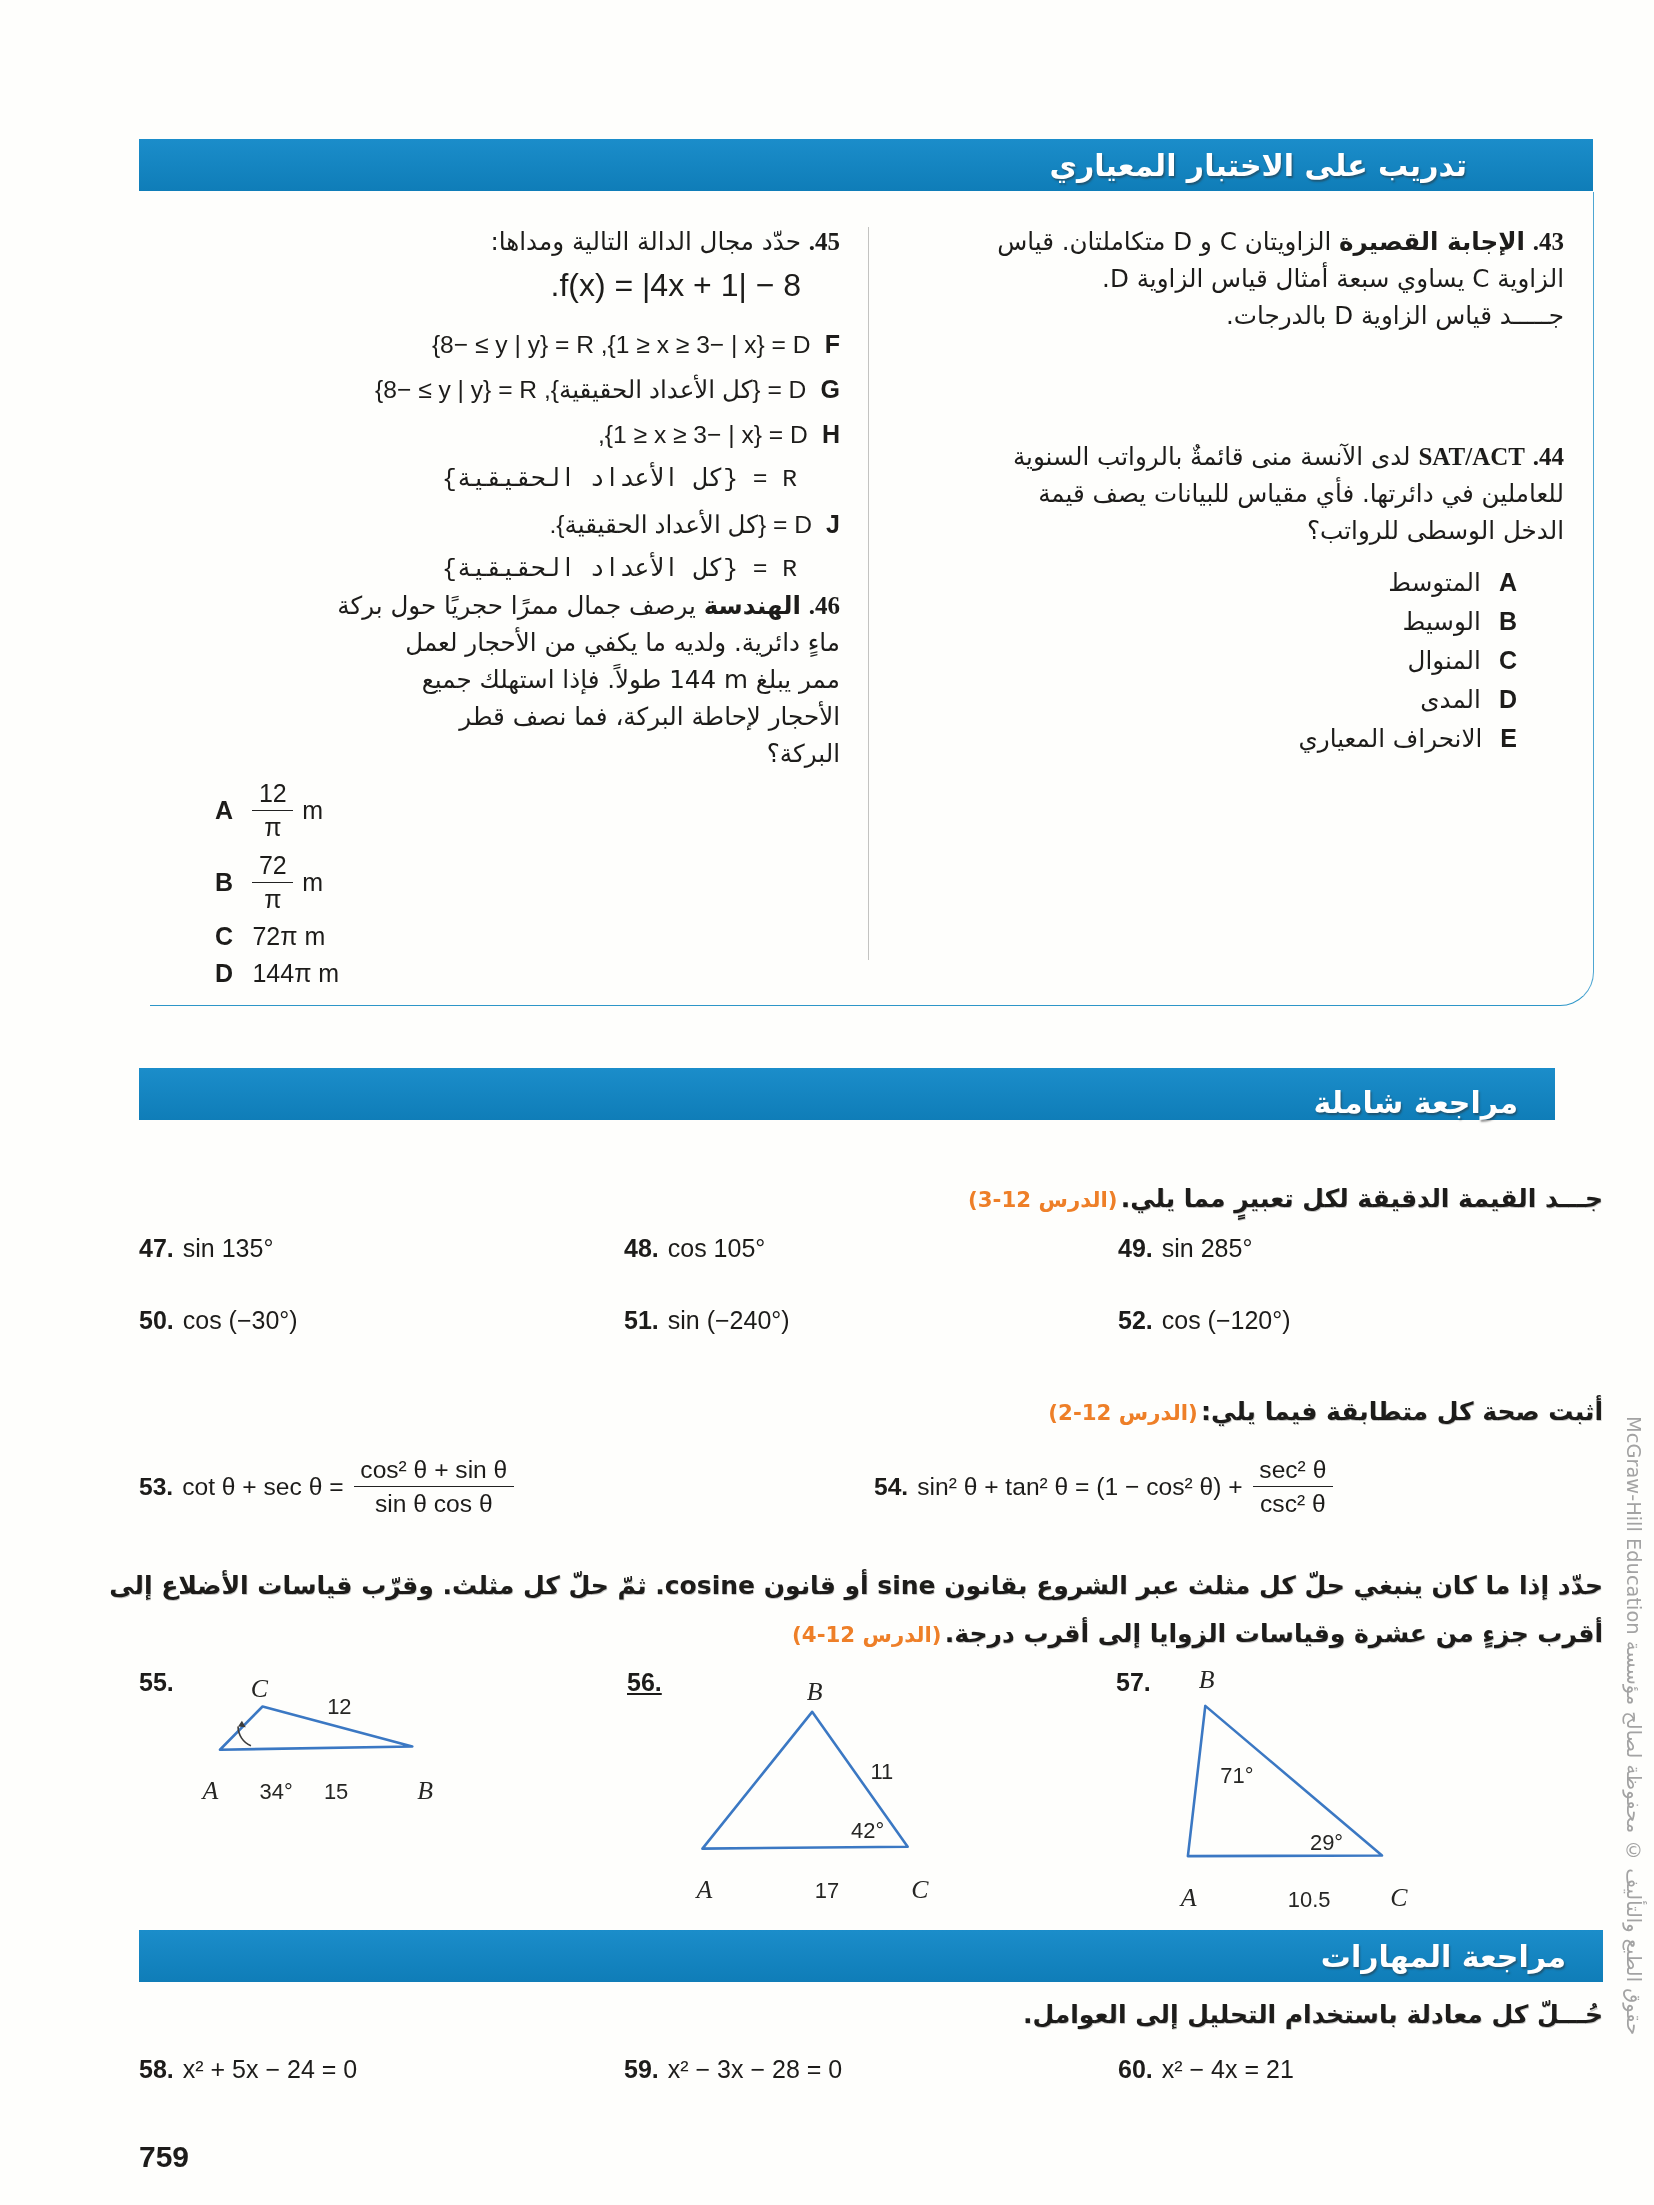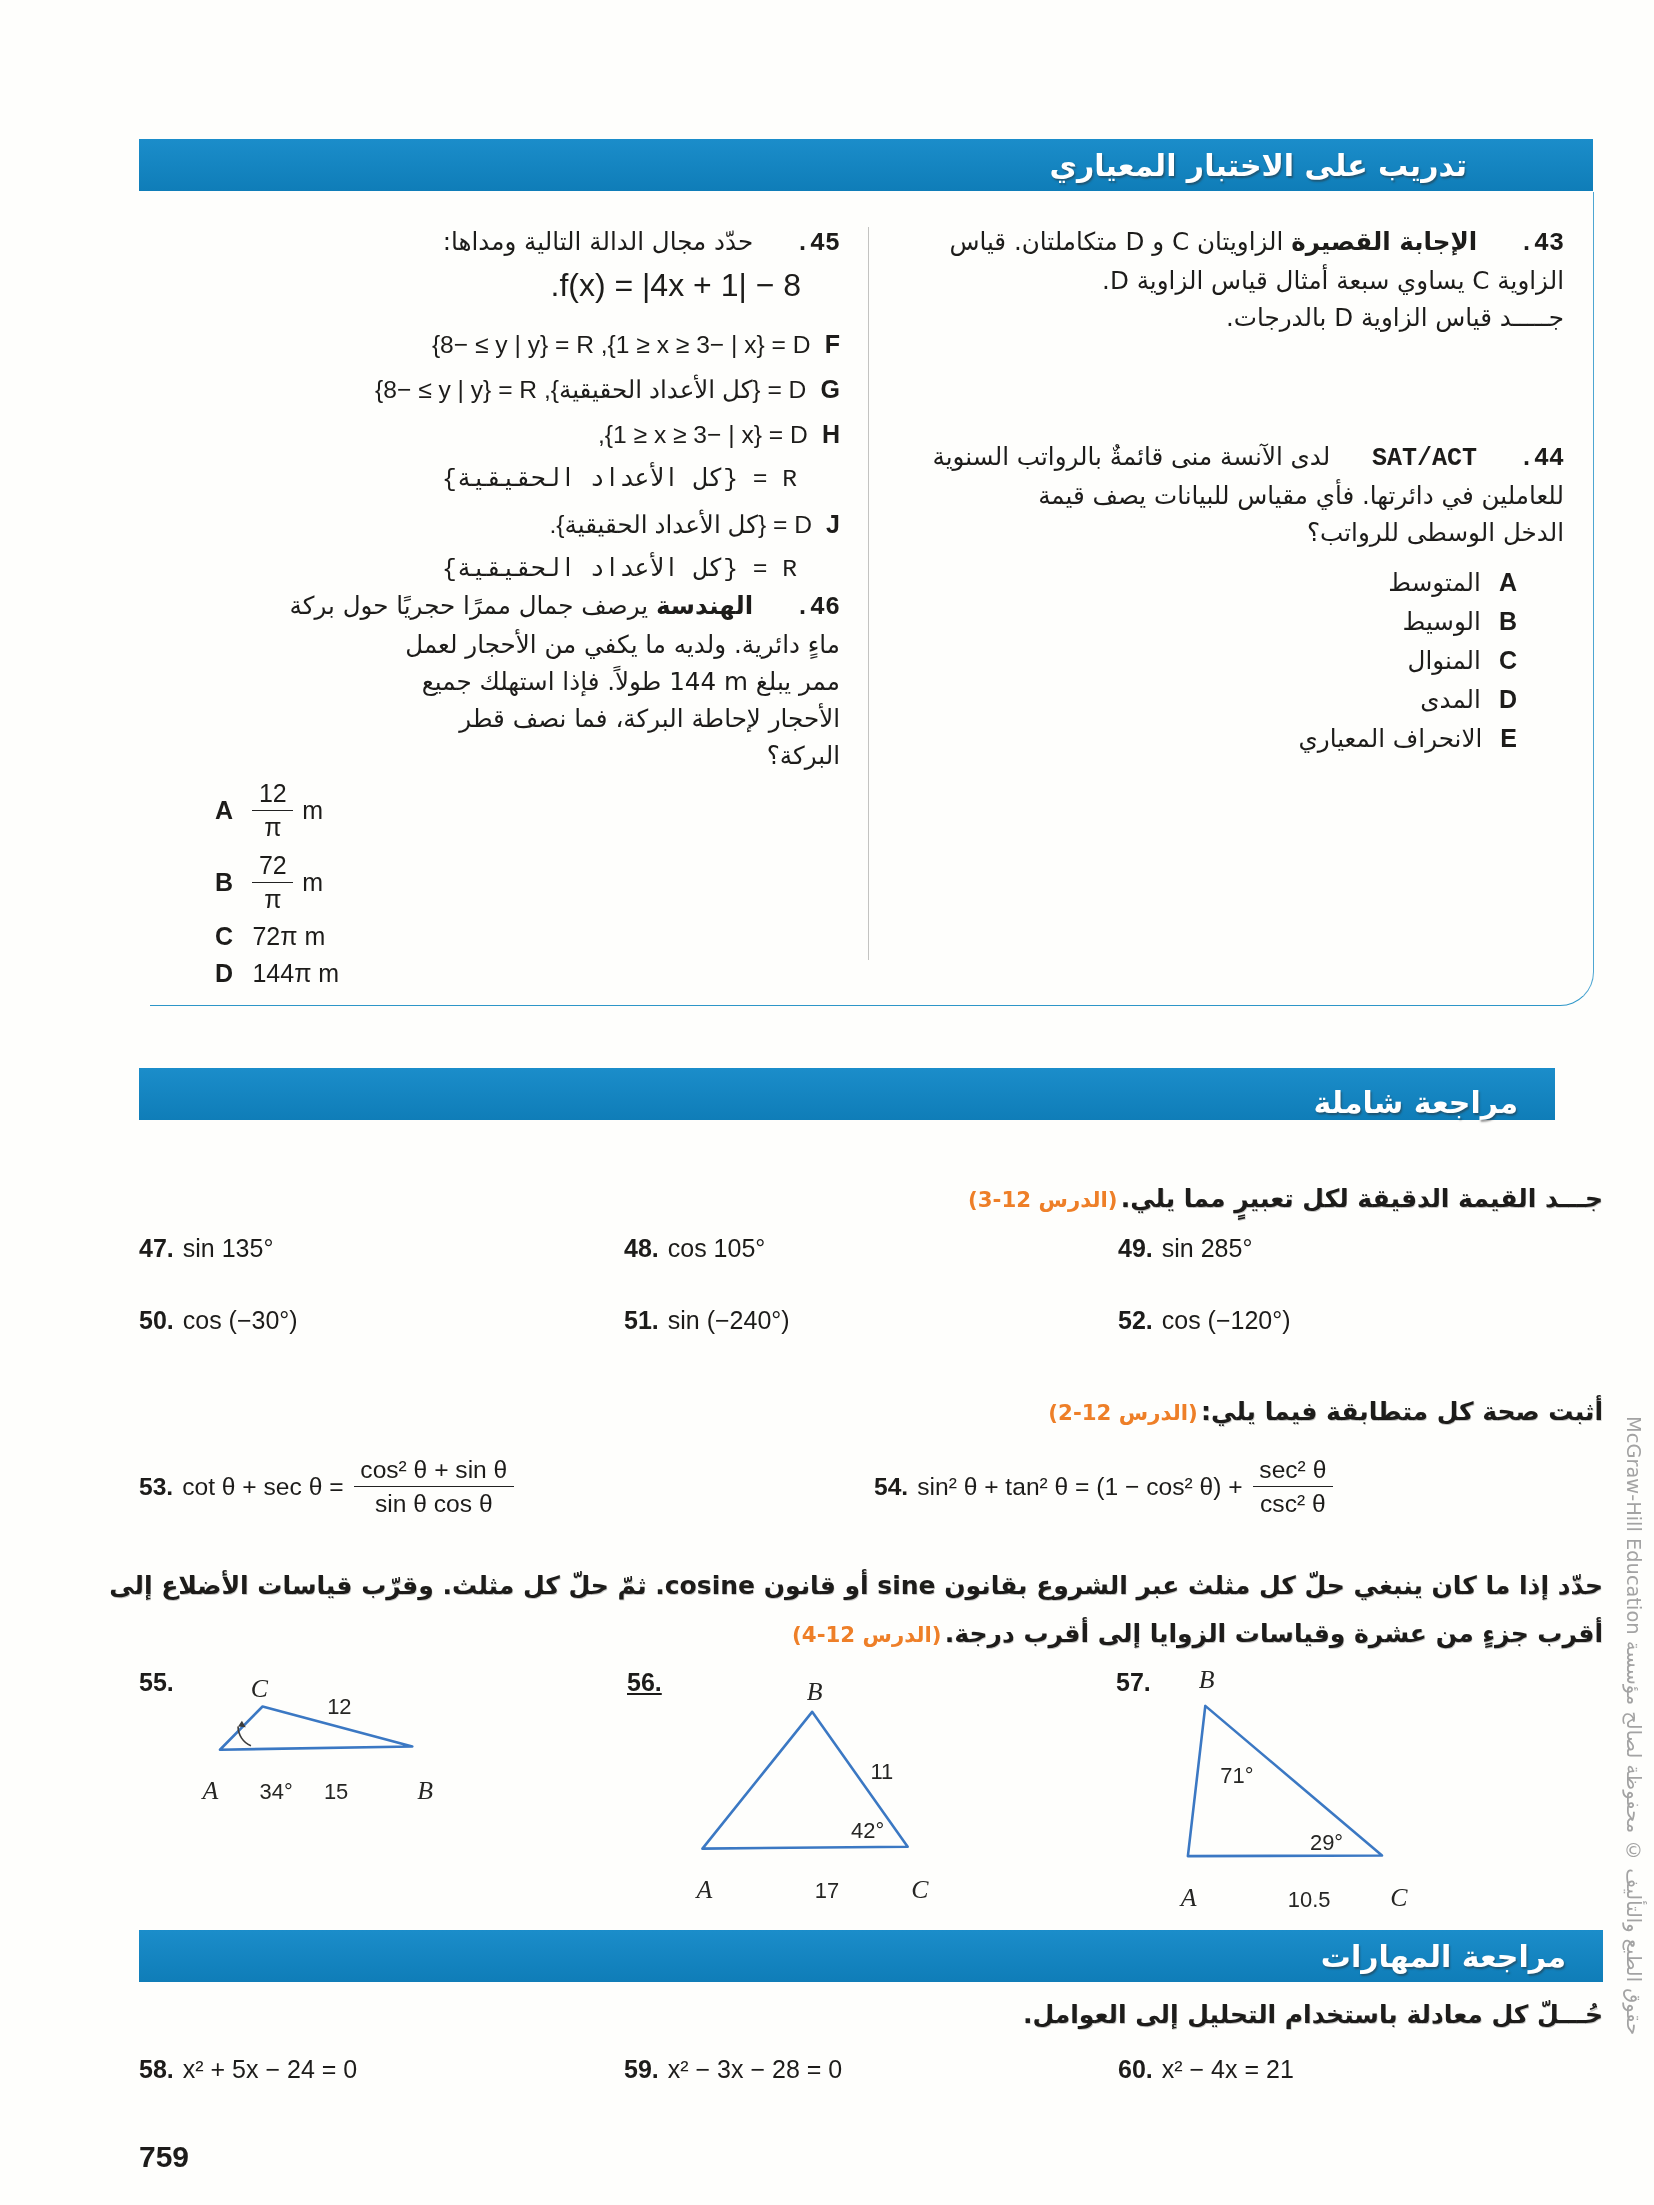--- a/index.html
+++ b/index.html
@@ -4,21 +4,21 @@
 <style>
   html,body{margin:0;padding:0;background:#ffffff;}
   .page{position:relative;width:1654px;height:2205px;background:#fefefc;overflow:hidden;
         font-family:"DejaVu Sans",sans-serif;color:#1d1c1a;}
   .abs{position:absolute;}
   .nowrap{white-space:nowrap;}
   .ar{direction:rtl;text-align:right;}
   .math{font-family:"Liberation Sans",sans-serif;}
   .ptext{font-size:24.6px;line-height:37px;}
   .line{white-space:nowrap;}
-  .pnum{font-family:Liberation Mono, monospace;font-weight:bold;font-size:25px;margin-left:34px;}
+  .pnum{font-family:Liberation Serif, serif;font-weight:bold;font-size:25px;}
   .kw{font-weight:bold;}
   
   .banner{position:absolute;left:139px;height:52px;background:linear-gradient(#1b8dca,#0f7db8);
           display:flex;align-items:center;justify-content:flex-end;}
   .banner-title{color:#ffffff;font-weight:bold;font-size:30px;
                 text-shadow:1.3px 1.9px 1.9px rgba(45,45,45,.5);}
   
   .box-frame{position:absolute;left:150px;top:192px;width:1443px;height:813px;
              border-right:1.9px solid #4ea6d2;border-bottom:1.9px solid #2d96c8;
              border-bottom-right-radius:34px;}

